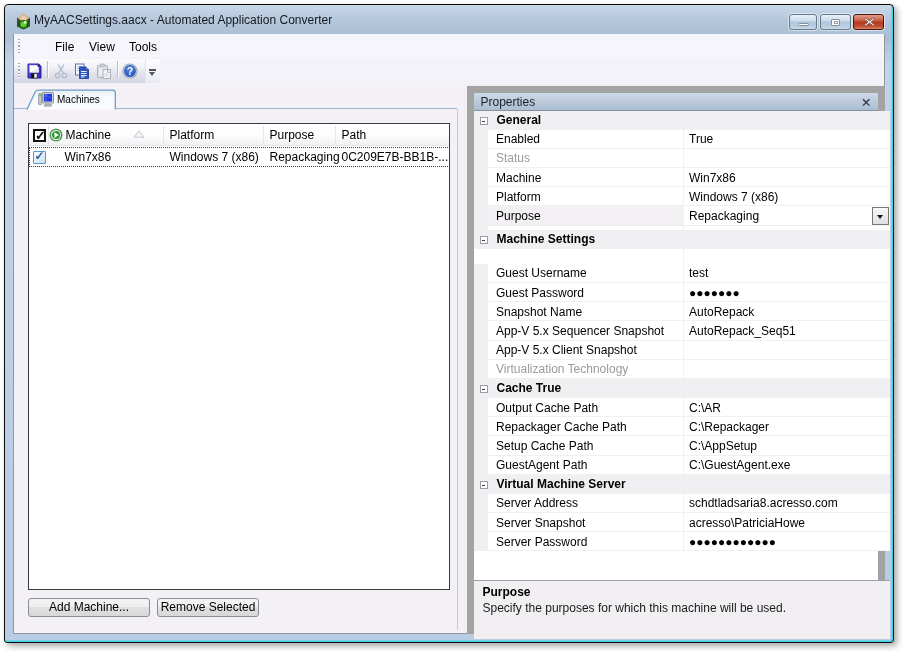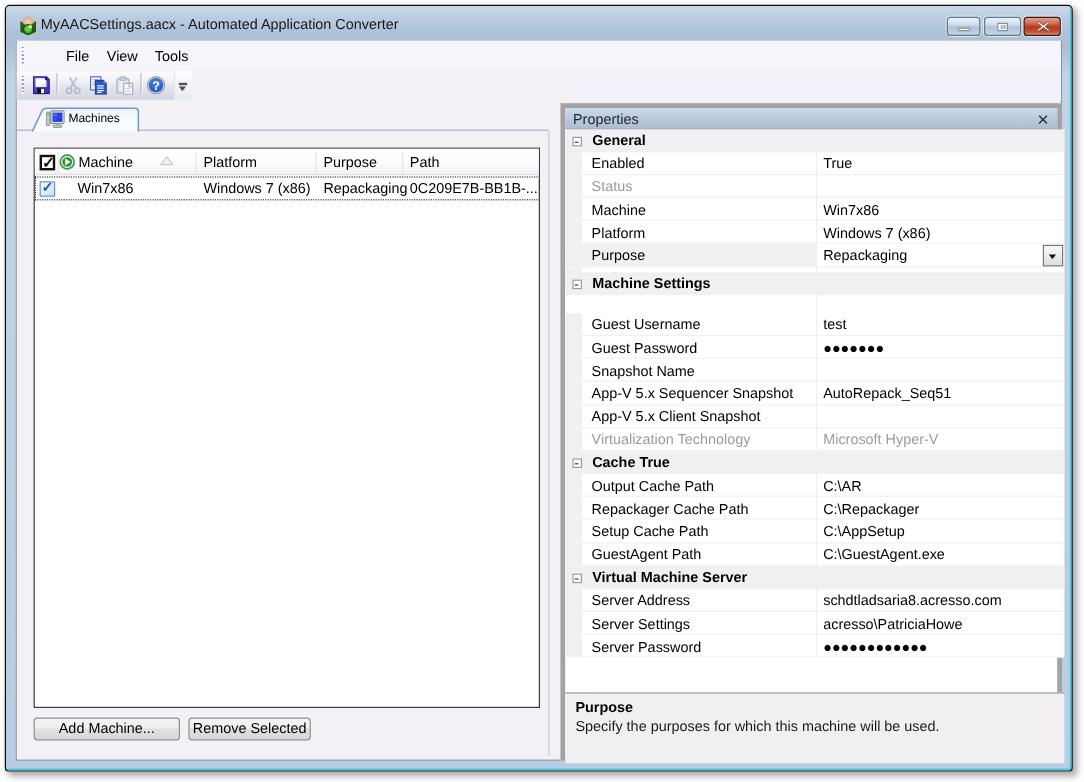--- a/index.html
+++ b/index.html
@@ -62,21 +62,21 @@
 #rcb { left:3px; top:3px; border:1.5px solid #5a96cf; background:linear-gradient(135deg,#f6fafd 0%, #dcebf7 60%, #c3ddf2 100%); border-radius:1px; }
 .check { position:absolute; left:0.5px; top:-3px; font-size:13px; font-weight:bold; color:#111; }
 #rcb .check { color:#31599c; font-size:12px; left:1px; top:-2.5px; }
 
 
 .btn { position:absolute; height:19px; border:1px solid #8d8d92; border-radius:3px;
   background:linear-gradient(#f4f4f4 0%, #efefef 45%, #e0e0e0 50%, #d8d8d8 100%);
   font-size:12px; color:#000; text-align:center; line-height:17px; }
 
 
-#props { position:absolute; left:466.5px; top:86px; width:418px; height:547.5px; background:#fff; border:4px solid #a3a3a3; }
+#props { position:absolute; left:466.5px; top:86px; width:418px; height:547.5px; background:#fff; border:7px solid #a3a3a3; }
 #ptitle { position:absolute; left:0; top:0; width:100%; height:17.5px;
   background:linear-gradient(#ccd9e8 0%, #bccadb 50%, #aabfd4 100%); border-bottom:1px solid #8a9099;
   font-size:12px; color:#1c222c; }
 #ptitle span { position:absolute; left:7px; top:2px; }
 #ptitle #pclose { position:absolute; left:auto; right:6px; top:1.5px; font-size:12.5px; color:#2b2f36; }
 #pgrid { position:absolute; left:0; top:17.5px; width:416px; height:440px; background:#fff; overflow:hidden; }
 .prow { position:absolute; left:0; width:416px; border-bottom:1px solid #f0f0f2; }
 .prow.cat { background:#f0f0f2; border-bottom:none; }
 .prow.cat b { position:absolute; left:23px; top:2.5px; font-size:12px; color:#000; }
 .minus { position:absolute; left:6px; top:6.5px; width:8px; height:8px; background:#fff; border:1px solid #9b9da1; }
@@ -322,35 +322,35 @@
           <span class="pv">test</span>
         </div>
 <div class="prow" style="top:172.5px;height:19.2px">
           <span class="ind"></span>
           <span class="pl">Guest Password</span>
           <span class="pv">●●●●●●●</span>
         </div>
 <div class="prow" style="top:191.7px;height:19.2px">
           <span class="ind"></span>
           <span class="pl">Snapshot Name</span>
+          <span class="pv">AutoRepack</span>
         </div>
 <div class="prow" style="top:210.9px;height:19.2px">
           <span class="ind"></span>
           <span class="pl">App-V 5.x Sequencer Snapshot</span>
           <span class="pv">AutoRepack_Seq51</span>
         </div>
 <div class="prow" style="top:230.0px;height:19.2px">
           <span class="ind"></span>
           <span class="pl">App-V 5.x Client Snapshot</span>
           <span class="pv"></span>
         </div>
 <div class="prow" style="top:249.2px;height:19.2px">
           <span class="ind"></span>
           <span class="pl gray">Virtualization Technology</span>
-          <span class="pv gray">Microsoft Hyper-V</span>
         </div>
 <div class="prow cat" style="top:268.4px;height:19.2px">
           <span class="minus">
             <i></i>
           </span>
           <b>Cache True</b>
         </div>
 <div class="prow" style="top:287.6px;height:19.2px">
           <span class="ind"></span>
           <span class="pl">Output Cache Path</span>
@@ -377,21 +377,21 @@
           </span>
           <b>Virtual Machine Server</b>
         </div>
 <div class="prow" style="top:383.4px;height:19.2px">
           <span class="ind"></span>
           <span class="pl">Server Address</span>
           <span class="pv">schdtladsaria8.acresso.com</span>
         </div>
 <div class="prow" style="top:402.6px;height:19.2px">
           <span class="ind"></span>
-          <span class="pl">Server Settings</span>
+          <span class="pl">Server Snapshot</span>
           <span class="pv">acresso\PatriciaHowe</span>
         </div>
 <div class="prow" style="top:421.7px;height:19.2px">
           <span class="ind"></span>
           <span class="pl">Server Password</span>
           <span class="pv">●●●●●●●●●●●●</span>
         </div>
     </div>
     <div id="phelp">
       <b>Purpose</b>

